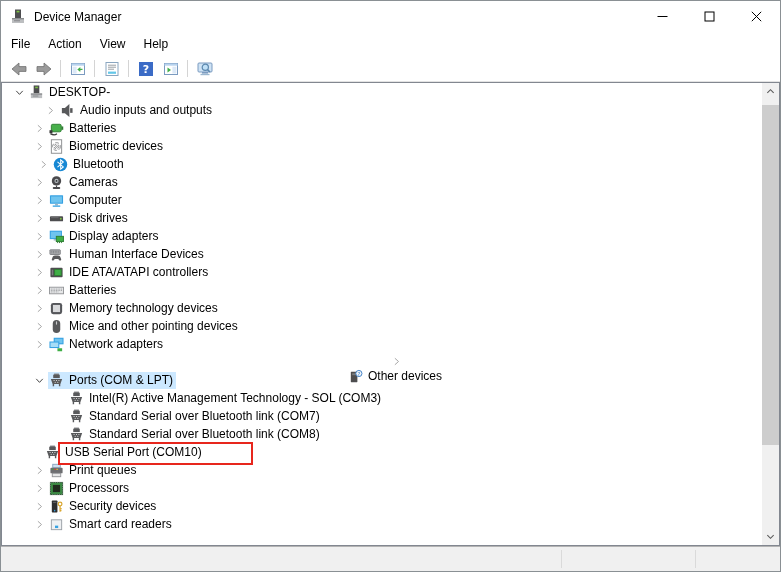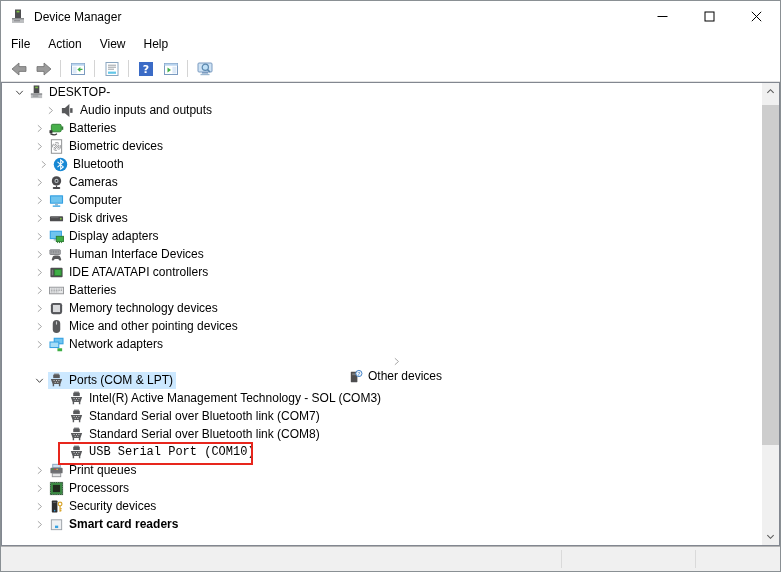--- a/index.html
+++ b/index.html
@@ -512,21 +512,21 @@
                 <circle cx="8" cy="8" r="0.55" fill="#fff"></circle>
                 <circle cx="10.6" cy="8" r="0.55" fill="#fff"></circle>
                 <circle cx="6.6" cy="9.8" r="0.55" fill="#fff"></circle>
                 <circle cx="9.4" cy="9.8" r="0.55" fill="#fff"></circle>
                 <path d="M4.7 11.6 v2.6 M11.3 11.6 v2.6" stroke="#58595b" stroke-width="1.5"></path>
               </svg>
             </span>
             <span class="lbl">Standard Serial over Bluetooth link (COM8)</span>
           </span>
         </div>
-        <div class="row" style="padding-left: 48px; position: relative; font-family: Liberation Mono, monospace;">
+        <div class="row" style="padding-left: 24px; position: relative;">
           <span class="chev"></span>
           <span class="hlwrap">
             <span class="ticon">
               <svg viewBox="0 0 16 16">
                 <rect x="5.4" y="0.6" width="5.2" height="1.6" fill="#808184"></rect>
                 <rect x="4.5" y="1.8" width="7" height="3.6" fill="#58595b"></rect>
                 <path d="M2 6.4 H14 L12.2 11.6 H3.8 Z" fill="#58595b"></path>
                 <circle cx="5.4" cy="8" r="0.55" fill="#fff"></circle>
                 <circle cx="8" cy="8" r="0.55" fill="#fff"></circle>
                 <circle cx="10.6" cy="8" r="0.55" fill="#fff"></circle>
@@ -588,21 +588,21 @@
                 <rect x="3" y="1.5" width="6" height="13" rx="0.8" fill="#2e2e30"></rect>
                 <rect x="4.2" y="3" width="3.6" height="1.3" fill="#5a5a5e"></rect>
                 <circle cx="6" cy="12.4" r="0.8" fill="#36a1e2"></circle>
                 <circle cx="11.8" cy="5.4" r="2" fill="none" stroke="#d9a62e" stroke-width="1.3"></circle>
                 <path d="M11.8 7.4 V13.6 M11.8 10.4 h1.9 M11.8 12.4 h1.5" stroke="#d9a62e" stroke-width="1.3" fill="none"></path>
               </svg>
             </span>
             <span class="lbl">Security devices</span>
           </span>
         </div>
-        <div class="row" style="padding-left: 28px; font-weight: bold;">
+        <div class="row" style="padding-left: 28px;">
           <span class="chev">
             <svg viewBox="0 0 16 16">
               <path d="M6 4 L10.5 8 L6 12" stroke="#a6a6a6" stroke-width="1.2" fill="none"></path>
             </svg>
           </span>
           <span class="hlwrap">
             <span class="ticon">
               <svg viewBox="0 0 16 16">
                 <rect x="2.5" y="3" width="11" height="10.5" fill="#eef0f2" stroke="#9aa0a6"></rect>
                 <rect x="6.4" y="9.2" width="3.4" height="2.6" fill="#36a1e2"></rect>

